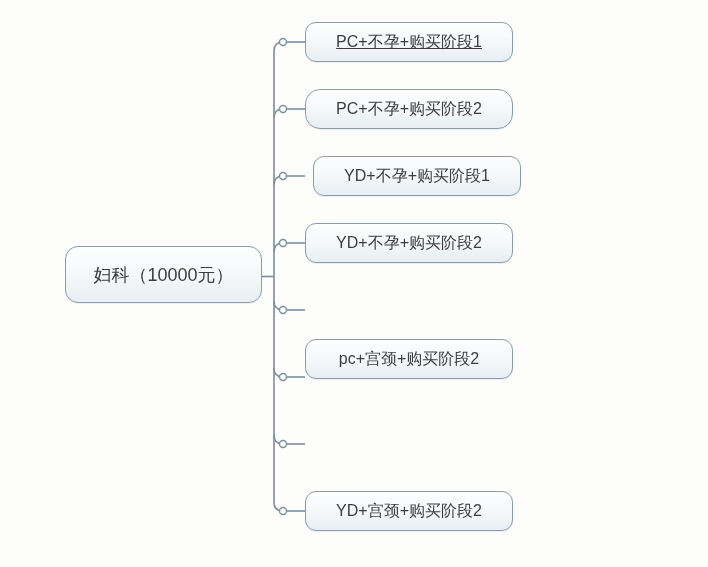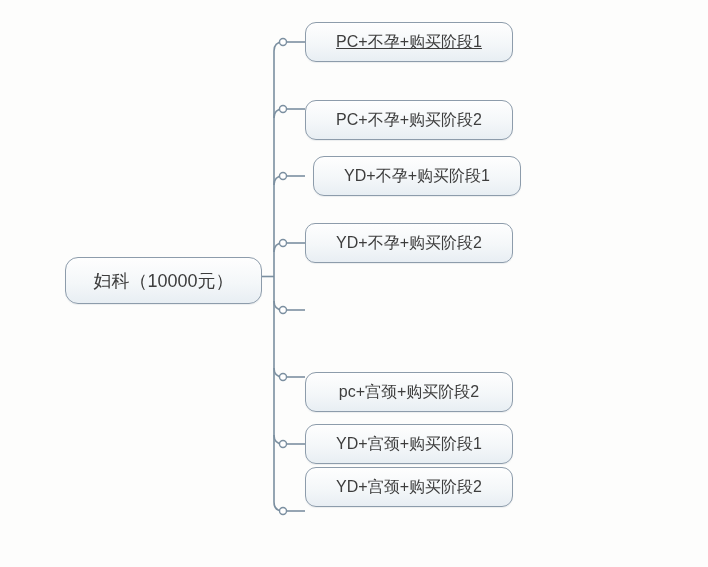--- a/index.html
+++ b/index.html
@@ -30,41 +30,41 @@
     box-sizing: border-box;
     border: 1.5px solid #8d9cab;
     background: linear-gradient(180deg, #fefefe 0%, #f4f7f9 55%, #e8eef3 100%);
     color: #3d3d3d;
     box-shadow: 0 1px 1px rgba(140,155,170,0.15);
     cursor: default;
     white-space: nowrap;
   }
   .root-node {
     left: 65px;
-    top: 257px;
+    top: 246px;
     width: 197px;
-    height: 47px;
+    height: 57px;
     border-radius: 13px;
     font-size: 18px;
   }
   .child-node {
     left: 305px;
     width: 208px;
     height: 40px;
     border-radius: 11px;
     font-size: 16px;
   }
   .c0 { top: 22px; text-decoration: underline; }
-  .c1 { top: 100px; }
+  .c1 { top: 89px; border-radius: 15px; }
   .c2 { top: 156px; margin-left: 8px; }
-  .c3 { top: 223px; border-radius: 10px; }
+  .c3 { top: 223px; }
   .c4 { top: 290px; }
-  .c5 { top: 372px; }
+  .c5 { top: 339px; }
   .c6 { top: 424px; }
-  .c7 { top: 467px; justify-content: center; }
+  .c7 { top: 491px; justify-content: center; }
 </style>
 </head>
 <body>
 
 <div class="canvas">
 
   <svg class="connectors" viewBox="0 0 708 567" xmlns="http://www.w3.org/2000/svg">
     <g stroke="#7b8fa0" stroke-width="1.6" fill="none">
 
       <path d="M 262 276.5 L 274 276.5"></path>
@@ -111,20 +111,17 @@
   </div>
   <div class="node child-node c2">
     <span>YD+不孕+购买阶段1</span>
   </div>
   <div class="node child-node c3">
     <span>YD+不孕+购买阶段2</span>
   </div>
   <div class="node child-node c5">
     <span>pc+宫颈+购买阶段2</span>
   </div>
-  <div class="node child-node c6">
-    <span>YD+宫颈+购买阶段1</span>
-  </div>
   <div class="node child-node c7">
     <span>YD+宫颈+购买阶段2</span>
   </div>
 
 </div>
 
 </body></html>

